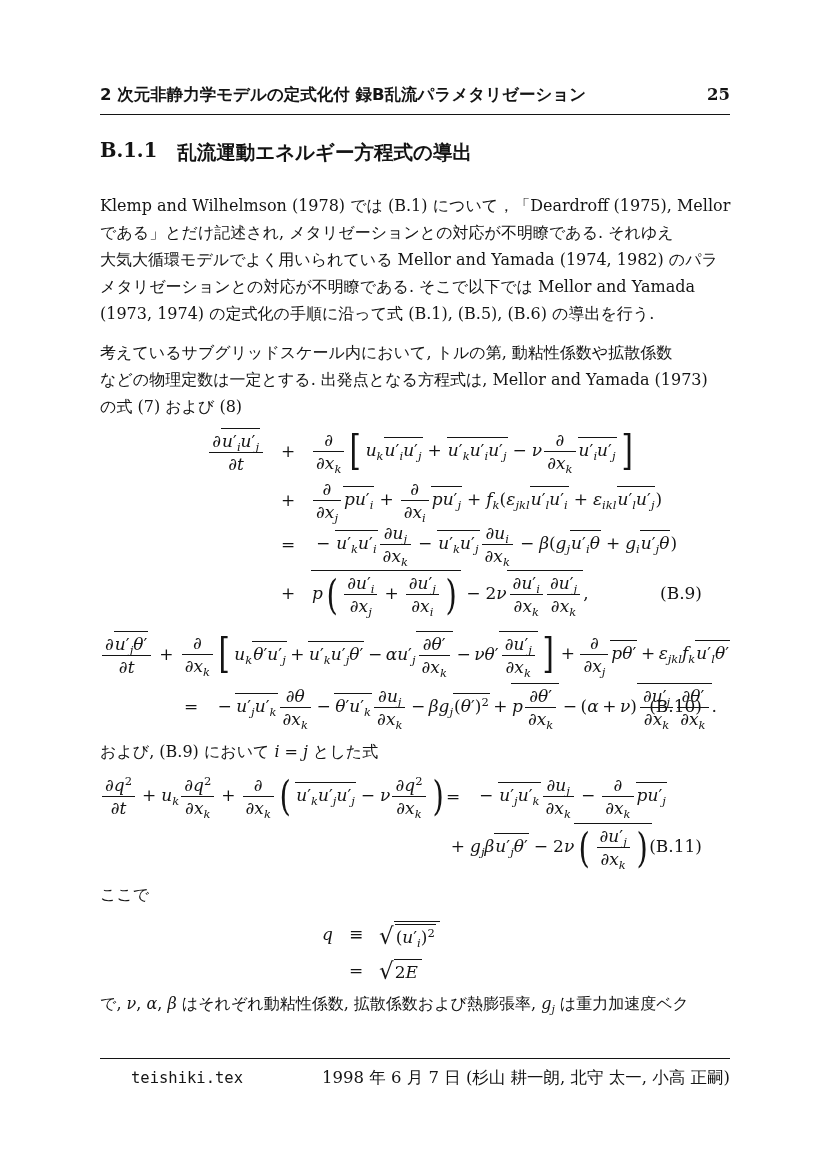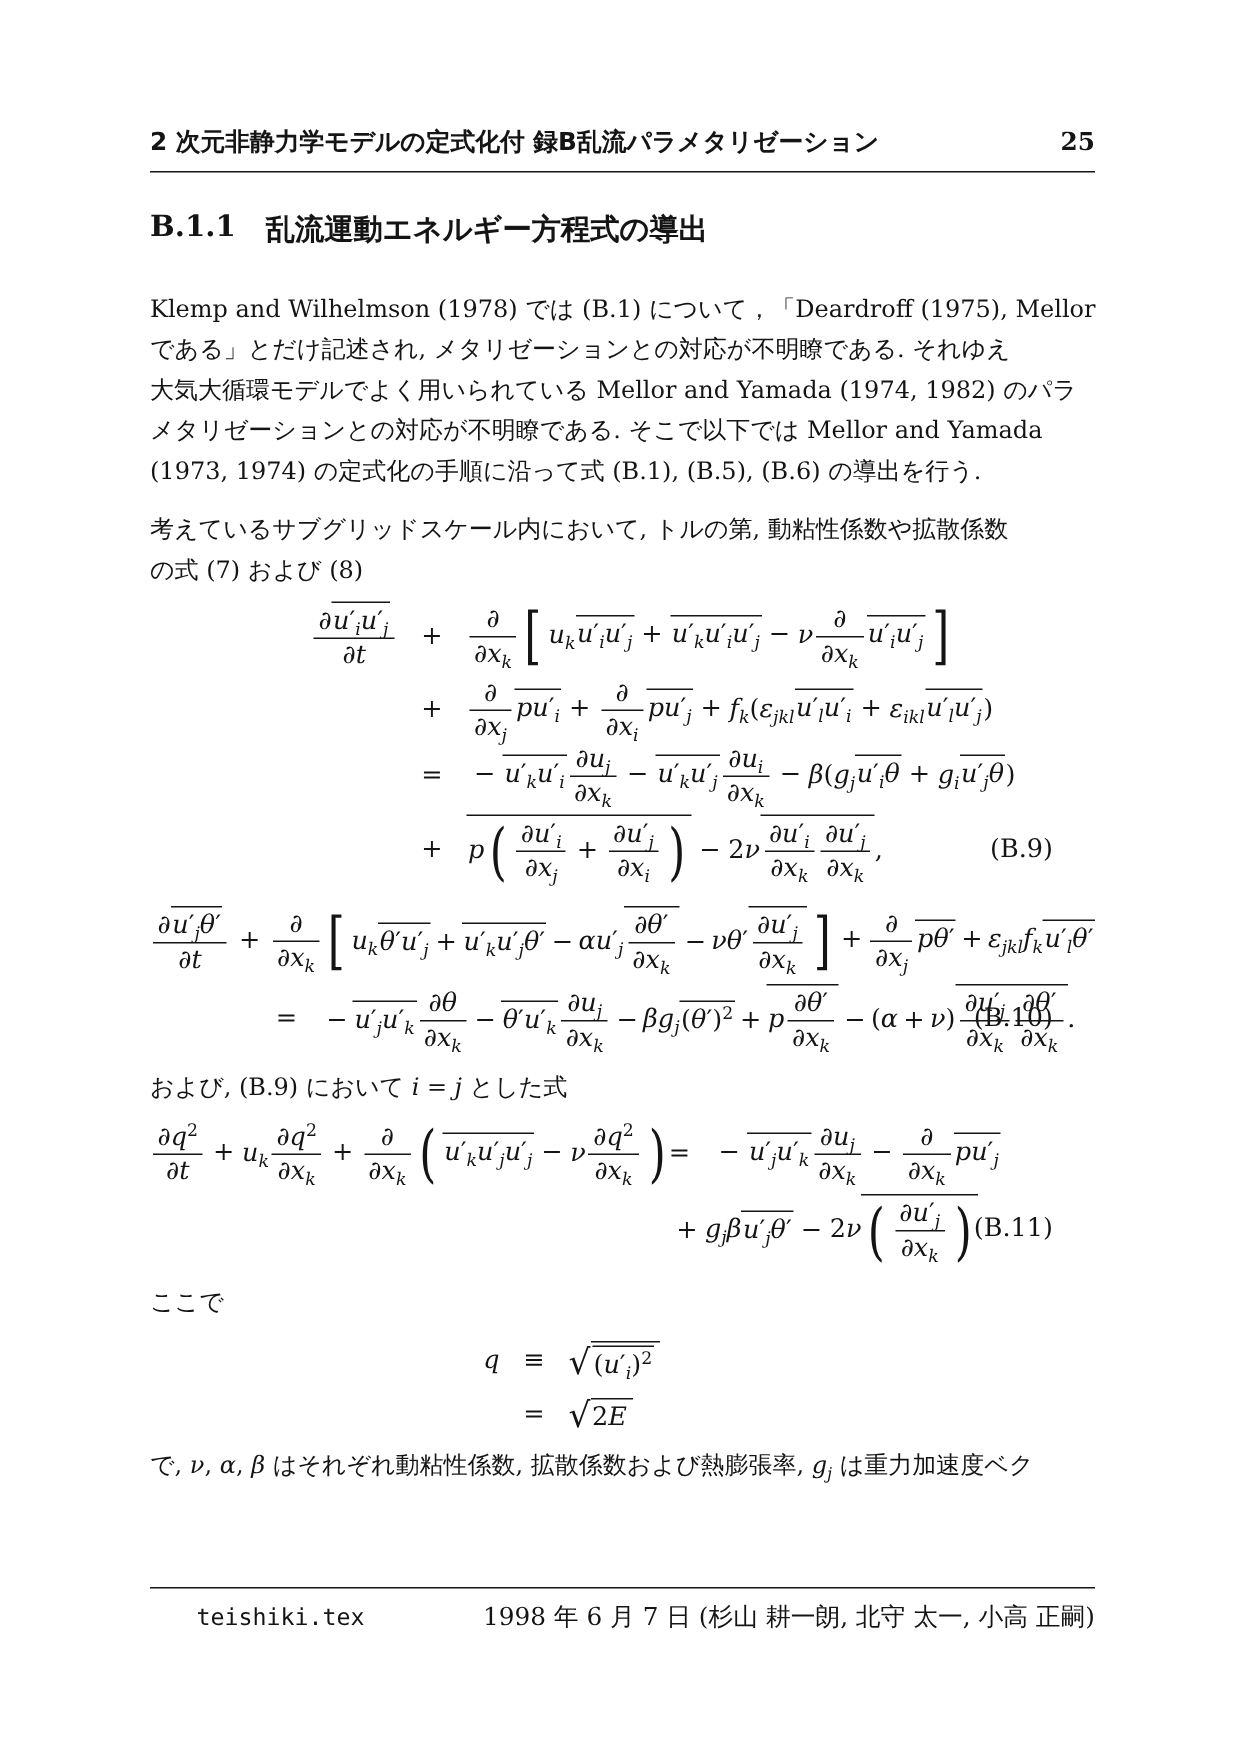--- a/index.html
+++ b/index.html
@@ -100,20 +100,21 @@
 
     <div class="para p1">
         <div class="tline">Klemp and Wilhelmson (1978) では (B.1) について，「Deardroff (1975), Mellor</div>
         <div class="tline">である」とだけ記述され, メタリゼーションとの対応が不明瞭である. それゆえ</div>
         <div class="tline">大気大循環モデルでよく用いられている Mellor and Yamada (1974, 1982) のパラ</div>
         <div class="tline">メタリゼーションとの対応が不明瞭である. そこで以下では Mellor and Yamada</div>
         <div class="tline">(1973, 1974) の定式化の手順に沿って式 (B.1), (B.5), (B.6) の導出を行う.</div>
       </div>
     <div class="para p2">
         <div class="tline">考えているサブグリッドスケール内において, トルの第, 動粘性係数や拡散係数</div>
+        <div class="tline">などの物理定数は一定とする. 出発点となる方程式は, Mellor and Yamada (1973)</div>
         <div class="tline">の式 (7) および (8)</div>
       </div>
 
     <div class="eq eq9">
         <div class="eqrow">
           <span class="cell lhs"><span class="frac"><span class="num"><span class="mi">∂</span><span class="ol"><span class="mi">u</span><span class="mn">′</span><sub><span class="mi">i</span></sub><span class="mi">u</span><span class="mn">′</span><sub><span class="mi">j</span></sub></span></span><span class="den"><span class="mi">∂</span><span class="mi">t</span></span></span></span>
           <span class="cell op"><span class="mop">+</span></span>
           <span class="cell rhs"><span class="frac"><span class="num"><span class="mi">∂</span></span><span class="den"><span class="mi">∂</span><span class="mi">x</span><sub><span class="mi">k</span></sub></span></span><span class="big">
               <span class="fence">[</span>
               <span class="bigin"><span class="mi">u</span><sub><span class="mi">k</span></sub><span class="ol"><span class="mi">u</span><span class="mn">′</span><sub><span class="mi">i</span></sub><span class="mi">u</span><span class="mn">′</span><sub><span class="mi">j</span></sub></span><span class="mop">+</span><span class="ol"><span class="mi">u</span><span class="mn">′</span><sub><span class="mi">k</span></sub><span class="mi">u</span><span class="mn">′</span><sub><span class="mi">i</span></sub><span class="mi">u</span><span class="mn">′</span><sub><span class="mi">j</span></sub></span><span class="mop">−</span><span class="mi">ν</span><span class="frac"><span class="num"><span class="mi">∂</span></span><span class="den"><span class="mi">∂</span><span class="mi">x</span><sub><span class="mi">k</span></sub></span></span><span class="ol"><span class="mi">u</span><span class="mn">′</span><sub><span class="mi">i</span></sub><span class="mi">u</span><span class="mn">′</span><sub><span class="mi">j</span></sub></span></span>

